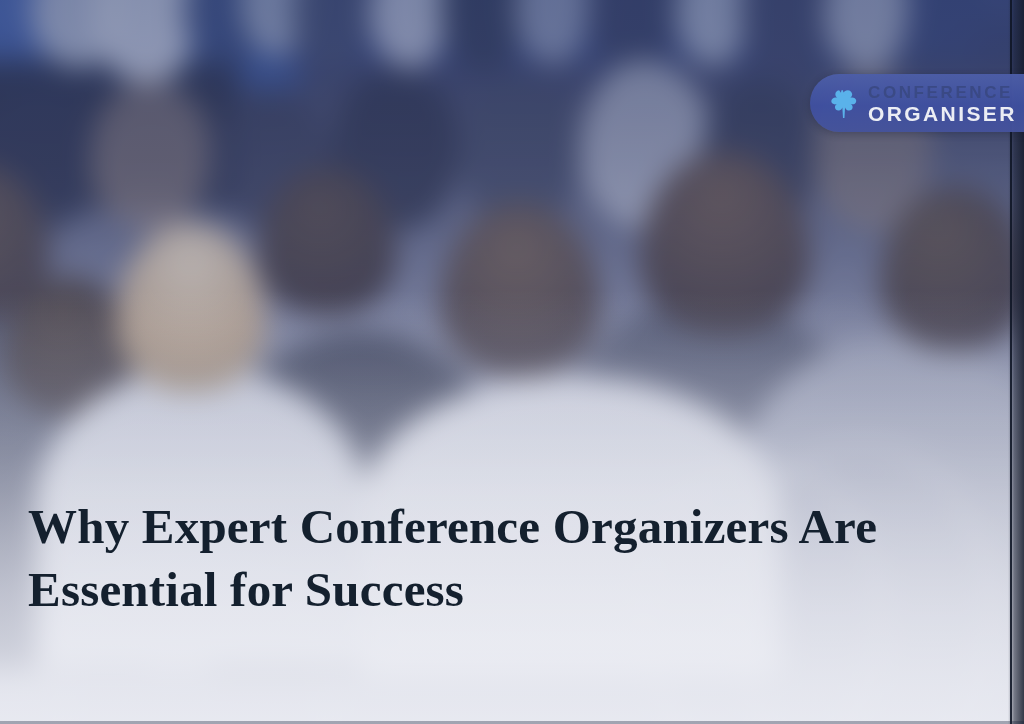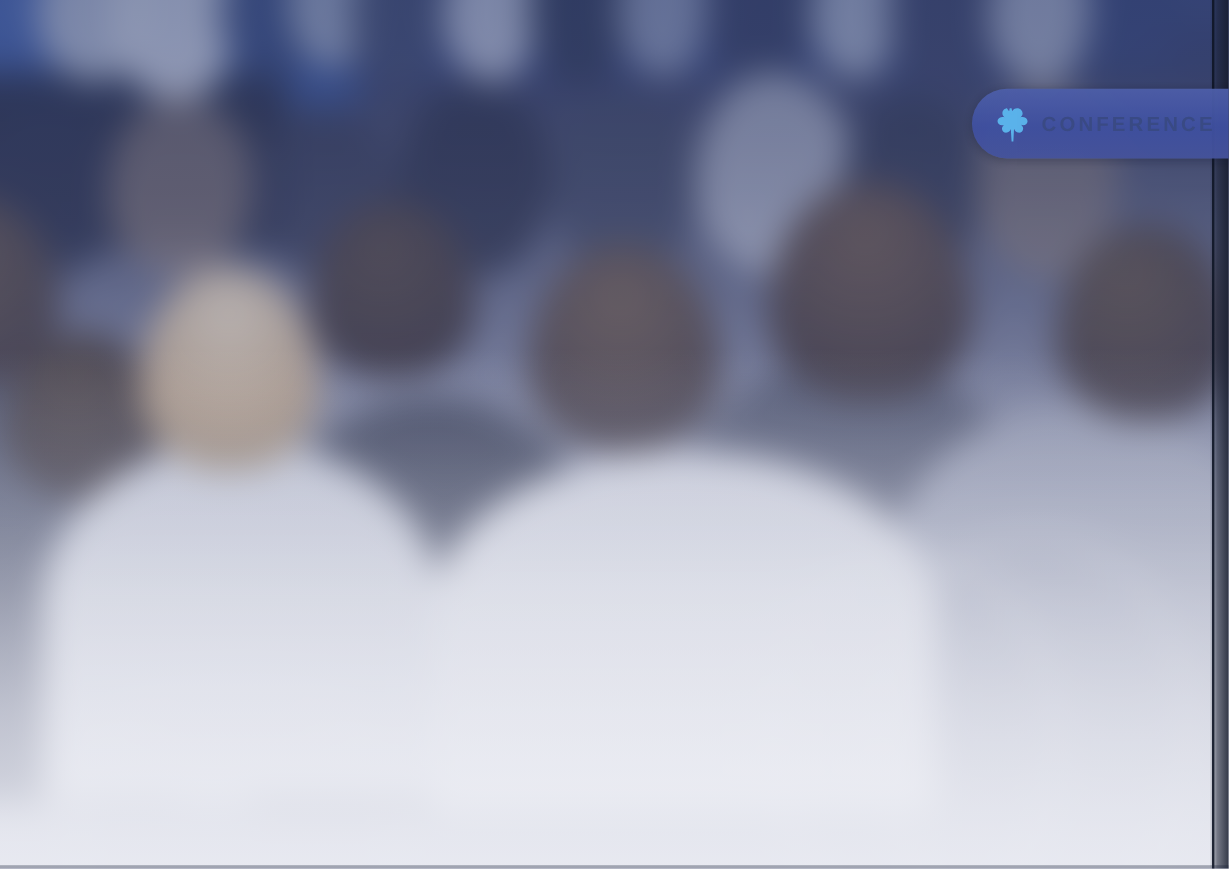--- a/index.html
+++ b/index.html
@@ -318,18 +318,20 @@
 
   <div class="brand">
     <svg class="brand-mark" viewBox="0 0 48 48" aria-hidden="true">
       <g fill="#5bb6ef">
         <path d="M22 6c-3.6 0-6 2.6-6 5.8 0 2.1 1 3.7 2.6 4.8-2.3-.6-4.6-.4-6.3.9-2.6 1.9-2.6 5.4-.3 7.3 1.6 1.3 3.9 1.5 6 .7-1.7 1.3-2.7 3.1-2.5 4.9.3 2.9 3 4.8 6 4.2 2.2-.5 3.8-2.1 4.4-4.2l.9 14.6h2.1l.8-14.8c.7 2.2 2.4 3.9 4.7 4.4 3 .6 5.7-1.3 6-4.2.2-1.9-.9-3.7-2.6-5 2.2.8 4.5.6 6.1-.7 2.3-1.9 2.2-5.4-.4-7.3-1.7-1.3-4-1.5-6.3-.9 1.6-1.1 2.6-2.7 2.6-4.8C39.4 8.6 37 6 33.4 6c-2.6 0-4.8 1.4-5.9 3.6L26.8 6h-2.2l-.7 3.6C22.8 7.4 20.6 6 22 6z"></path>
         <circle cx="27.6" cy="11.5" r="2.4"></circle>
       </g>
     </svg>
     <span class="brand-text">
       <span class="brand-top">CONFERENCE</span>
+      <span class="brand-bottom">ORGANISER</span>
     </span>
   </div>
 
+  <h1 class="headline">Why Expert Conference Organizers Are Essential for Success</h1>
 
 
 </div>
 
 </body></html>

